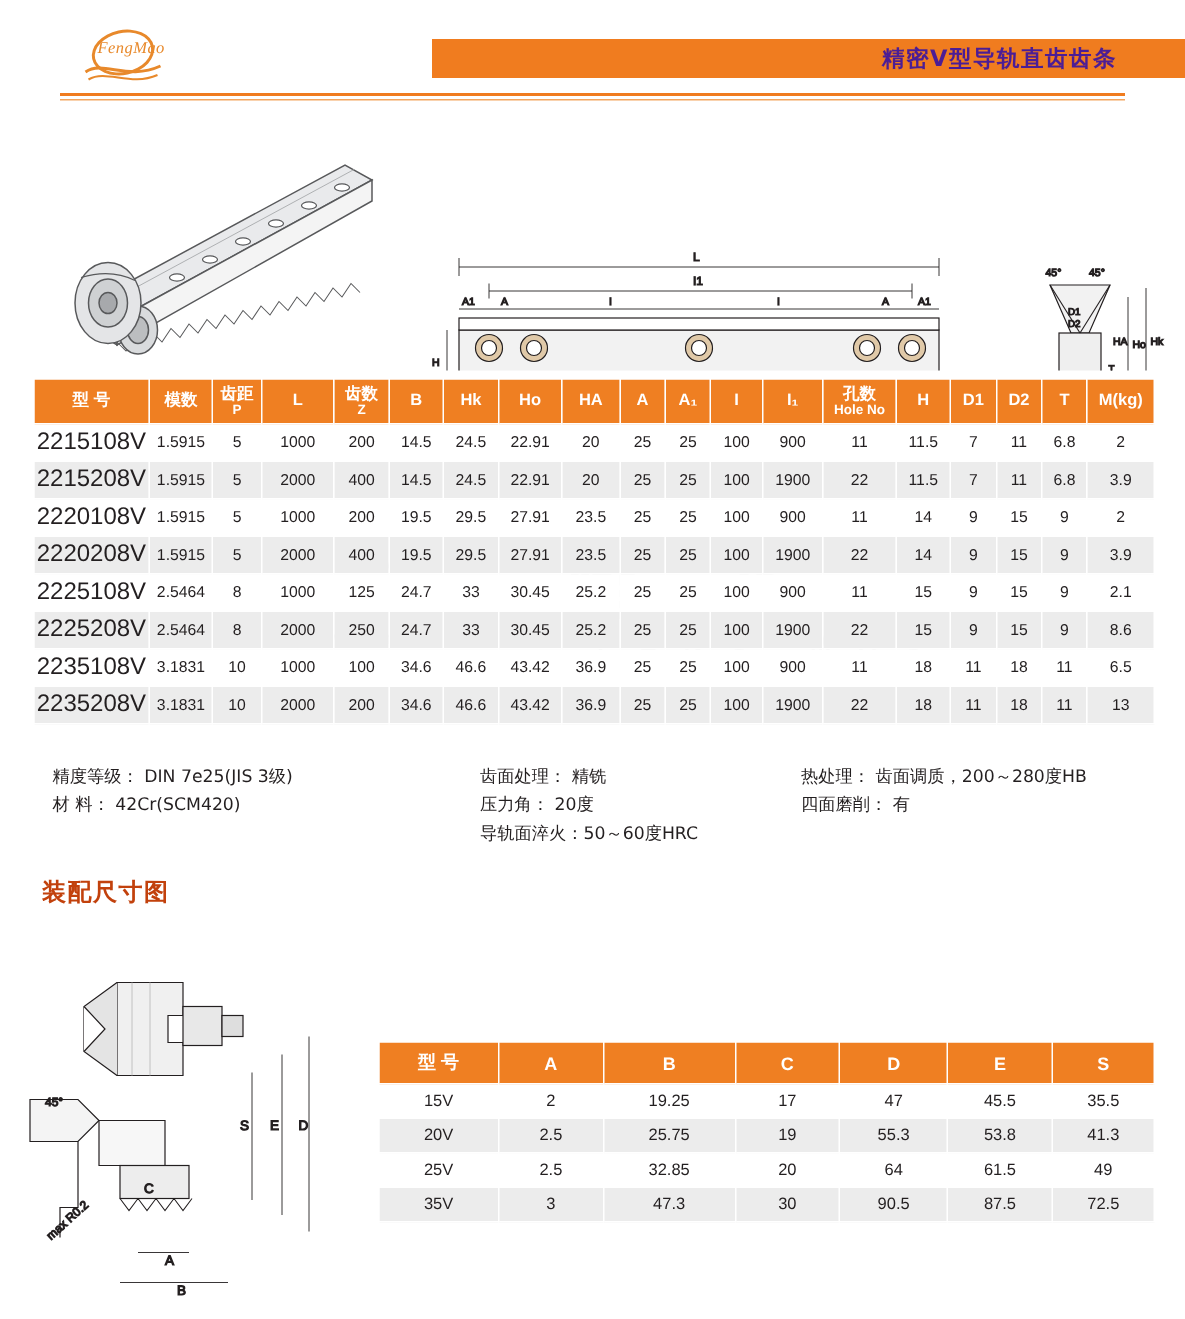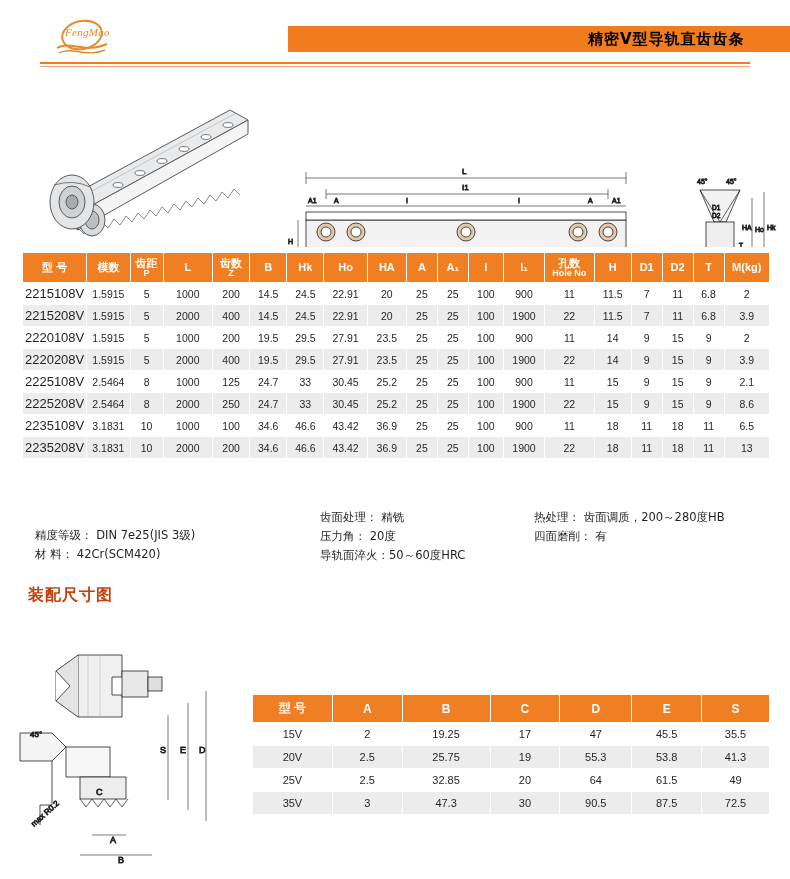--- a/index.html
+++ b/index.html
@@ -67,21 +67,21 @@
   }
   .header-bar {
     position: absolute;
     left: 288px; top: 26px;
     width: 502px; height: 26px;
     background: #f07c1f;
     display: flex;
     align-items: center;
   }
   .header-bar-title {
-    color: #000000;
+    color: #4c1d95;
     font-size: 15px;
     font-weight: bold;
     margin-left: 300px;
     letter-spacing: 1px;
     font-family: "DejaVu Sans", sans-serif;
     white-space: nowrap;
   }
   .header-rule {
     position: absolute;
     left: 40px; top: 62px;
@@ -128,33 +128,33 @@
   .tbl-main td {
     border: 1px solid #ffffff;
     text-align: center;
     padding: 3px 1px;
     height: 20px;
     color: #231f20;
     font-size: 10.5px;
   }
   .tbl-main tbody tr:nth-child(odd) td { background: #ffffff; }
   .tbl-main tbody tr:nth-child(even) td { background: #ececec; }
-  .tbl-main tbody tr td:first-child { font-size: 13px; }
+  .tbl-main tbody tr td:first-child { font-size: 16px; }
 
   
   .specs {
     position: absolute;
     left: 30px; top: 508px;
     width: 740px;
     font-size: 11.5px;
     line-height: 19px;
     font-family: "DejaVu Sans", sans-serif;
   }
   .spec-col { position: absolute; top: 0; }
-  .spec-c1 { left: 5px; width: 290px; margin-top: 18px; }
+  .spec-c1 { left: 5px; width: 290px; }
   .spec-c2 { left: 290px; width: 240px; }
   .spec-c3 { left: 504px; width: 230px; }
   .spec-row { white-space: nowrap; }
 
   
   .sec-title {
     position: absolute;
     left: 28px; top: 585px;
     font-size: 16px;
     font-weight: bold;

